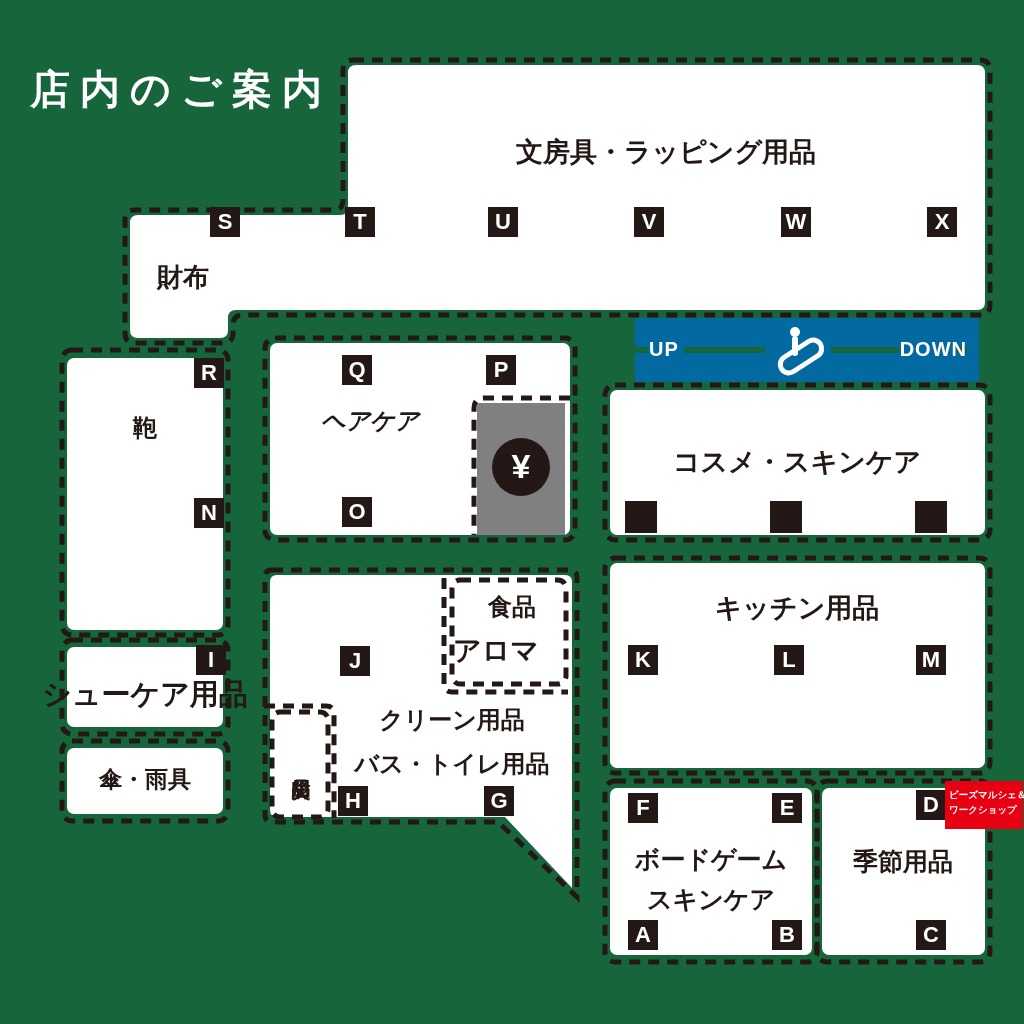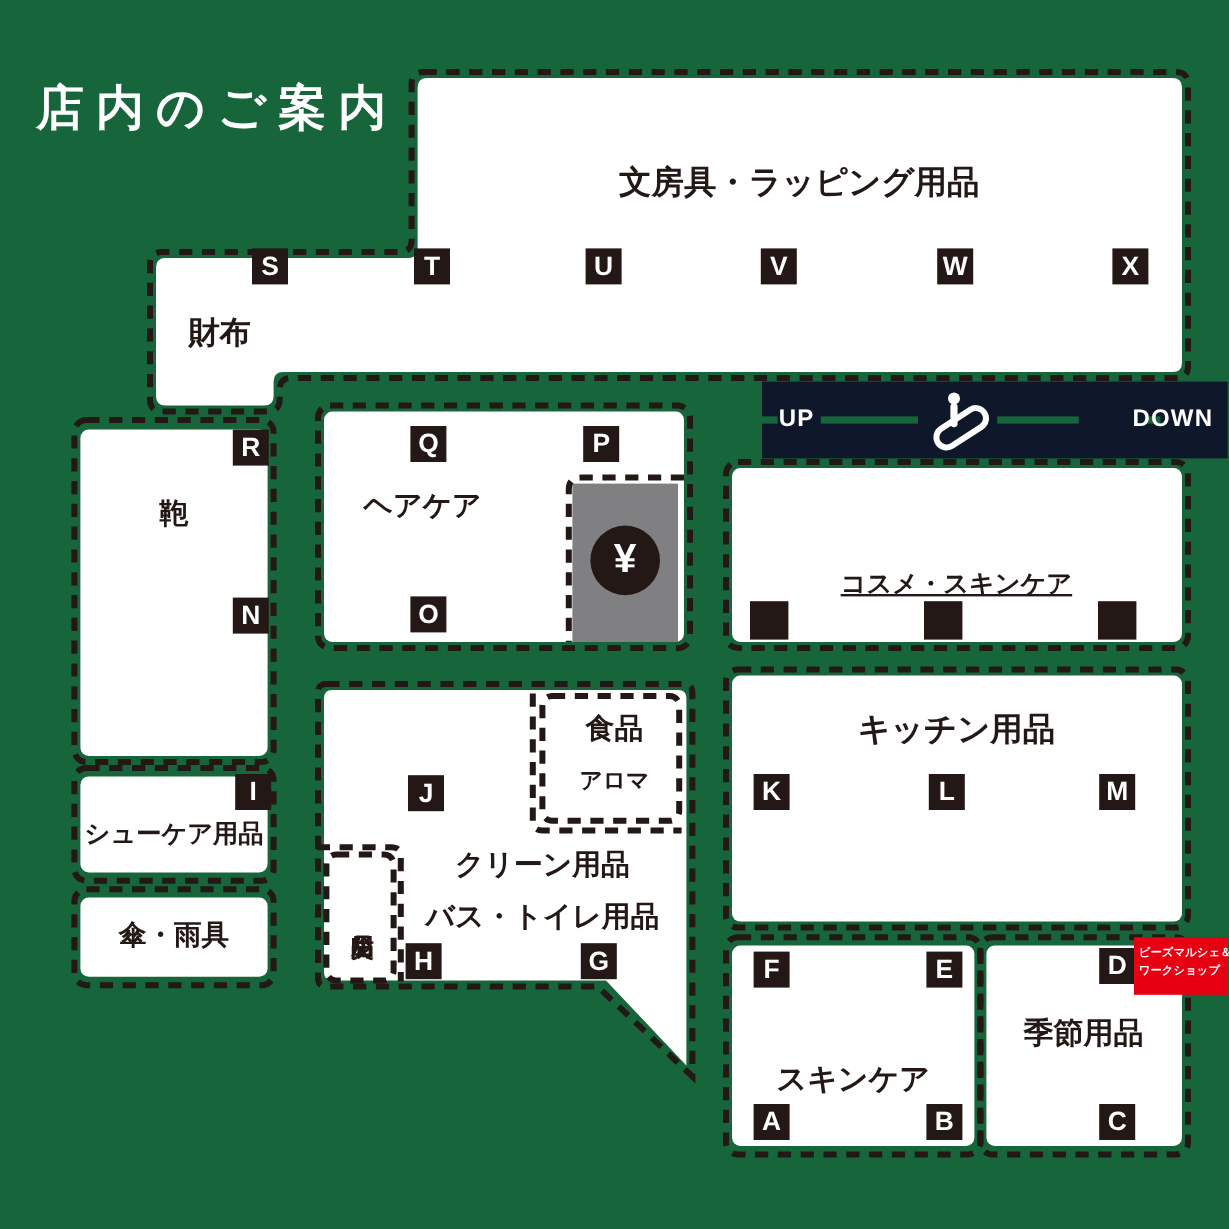--- a/index.html
+++ b/index.html
@@ -13,21 +13,21 @@
          letter-spacing:10px;white-space:nowrap;}
   .lbl{position:absolute;transform:translate(-50%,-50%);color:#231815;font-weight:700;
        white-space:nowrap;text-align:center;}
   .lbl.vert{writing-mode:vertical-rl;}
   .mk{position:absolute;width:30px;height:30px;background:#231815;color:#ffffff;
       font-size:22px;font-weight:700;text-align:center;line-height:30px;}
   .sq{position:absolute;width:32px;height:32px;background:#231815;}
   .register{position:absolute;left:492px;top:438px;width:58px;height:58px;border-radius:50%;
             background:#231815;color:#ffffff;font-size:34px;font-weight:700;text-align:center;
             line-height:56px;}
-  .escbar{position:absolute;left:635px;top:318px;width:388px;height:64px;background:#0f172a;}
+  .escbar{position:absolute;left:635px;top:318px;width:344px;height:64px;background:#0369a1;}
   .escline{position:absolute;top:29px;height:6px;background:#17663b;}
   .escbar .up{position:absolute;left:14px;top:20px;color:#fff;font-size:20px;font-weight:700;letter-spacing:1px;}
   .escbar .down{position:absolute;right:12px;top:20px;color:#fff;font-size:20px;font-weight:700;letter-spacing:1px;}
   .escicon{position:absolute;left:130px;top:4px;}
   .badge{position:absolute;left:945px;top:781px;width:78px;height:48px;background:#e60012;
          color:#ffffff;font-size:9.5px;font-weight:700;line-height:1.6;padding:6px 4px;
          box-sizing:border-box;white-space:nowrap;z-index:5;}
 </style>
 </head>
 <body>
@@ -73,30 +73,31 @@
 
     <rect class="white" x="822" y="788" width="163" height="167" rx="7"></rect>
     <rect class="dash" x="817" y="781" width="173" height="181" rx="10"></rect>
   </svg>
 
   <div class="title">店内のご案内</div>
 
   <div class="lbl" style="left:666px;top:152px;font-size:27px;">文房具・ラッピング用品</div>
   <div class="lbl" style="left:183px;top:277px;font-size:26px;">財布</div>
   <div class="lbl" style="left:145px;top:428px;font-size:24px;">鞄</div>
-  <div class="lbl" style="left:145px;top:695px;font-size:21px;">シューケア用品</div>
+  <div class="lbl" style="left:145px;top:695px;font-size:29px;">シューケア用品</div>
   <div class="lbl" style="left:145px;top:779px;font-size:23px;">傘・雨具</div>
-  <div class="lbl" style="left:352px;top:421px;font-size:24px;">ヘアケア</div>
-  <div class="lbl" style="left:797px;top:486px;font-size:21px;text-decoration:underline;">コスメ・スキンケア</div>
+  <div class="lbl" style="left:370px;top:421px;font-size:24px;font-style:italic;">ヘアケア</div>
+  <div class="lbl" style="left:797px;top:462px;font-size:27px;">コスメ・スキンケア</div>
   <div class="lbl" style="left:797px;top:608px;font-size:27px;">キッチン用品</div>
   <div class="lbl" style="left:512px;top:607px;font-size:24px;">食品</div>
-  <div class="lbl" style="left:512px;top:651px;font-size:19px;">アロマ</div>
+  <div class="lbl" style="left:496px;top:651px;font-size:28px;">アロマ</div>
   <div class="lbl" style="left:452px;top:764px;font-size:24px;">バス・トイレ用品</div>
   <div class="lbl" style="left:452px;top:720px;font-size:24px;">クリーン用品</div>
   <div class="lbl vert" style="left:301px;top:764px;font-size:19px;">防災用品</div>
+  <div class="lbl" style="left:711px;top:859px;font-size:25px;">ボードゲーム</div>
   <div class="lbl" style="left:711px;top:899px;font-size:25px;">スキンケア</div>
   <div class="lbl" style="left:903px;top:861px;font-size:25px;">季節用品</div>
 
   <div class="mk" style="left:210px;top:207px;">S</div>
   <div class="mk" style="left:345px;top:207px;">T</div>
   <div class="mk" style="left:488px;top:207px;">U</div>
   <div class="mk" style="left:634px;top:207px;">V</div>
   <div class="mk" style="left:781px;top:207px;">W</div>
   <div class="mk" style="left:927px;top:207px;">X</div>
   <div class="mk" style="left:194px;top:358px;">R</div>

